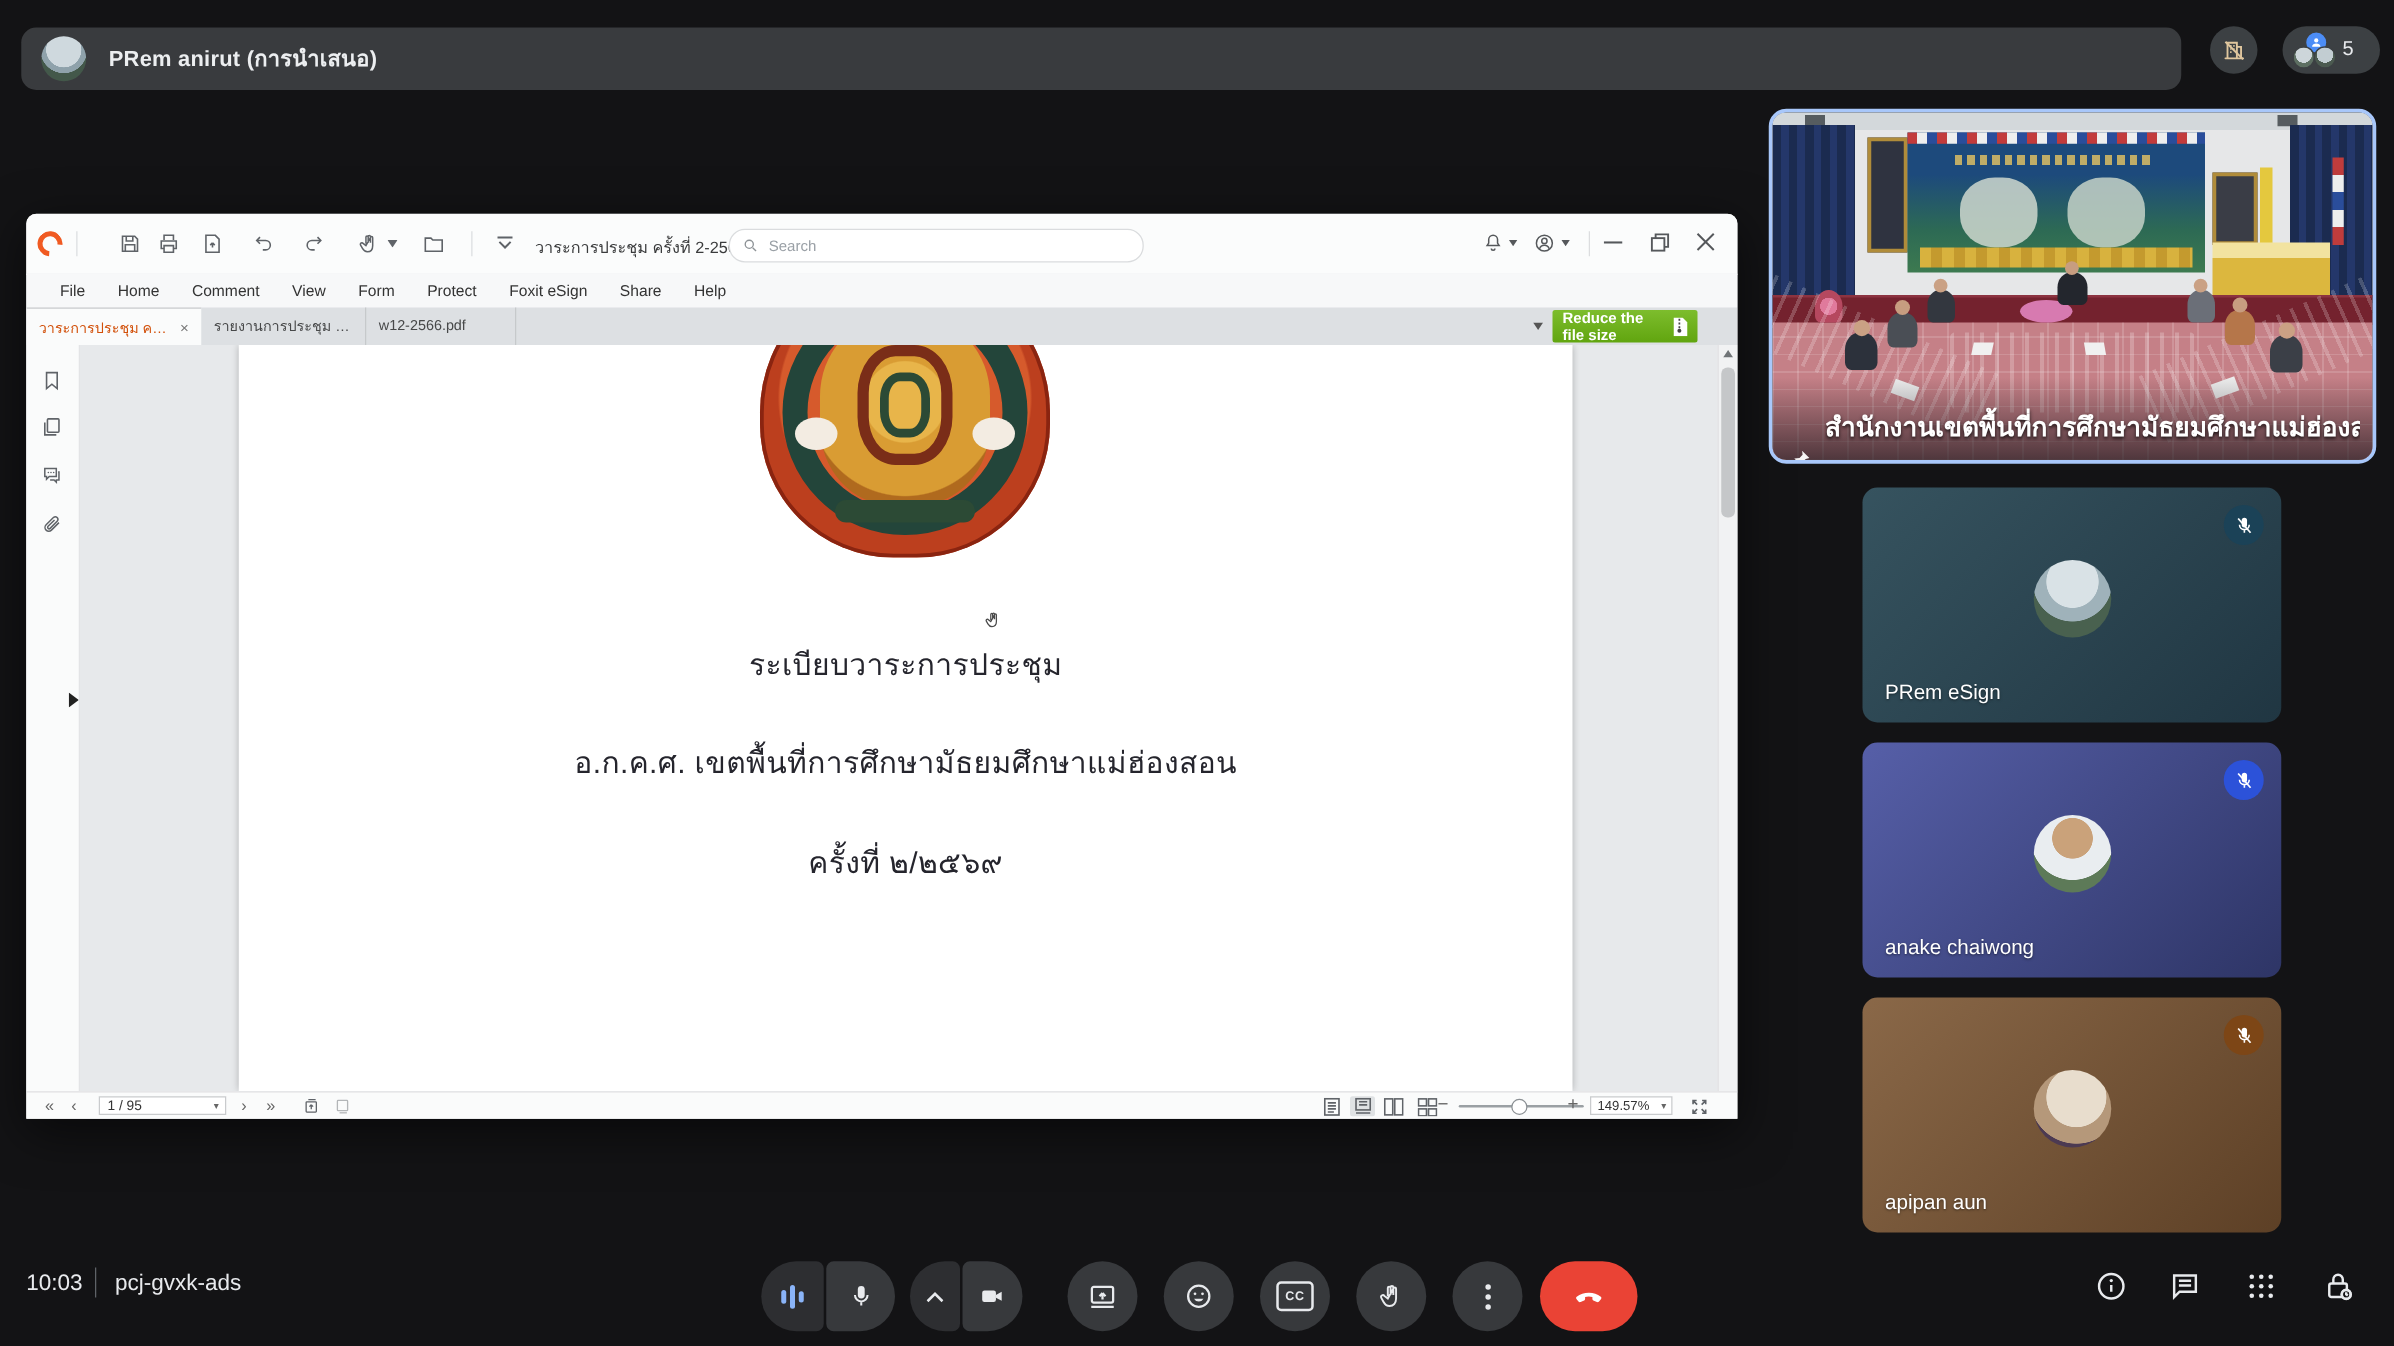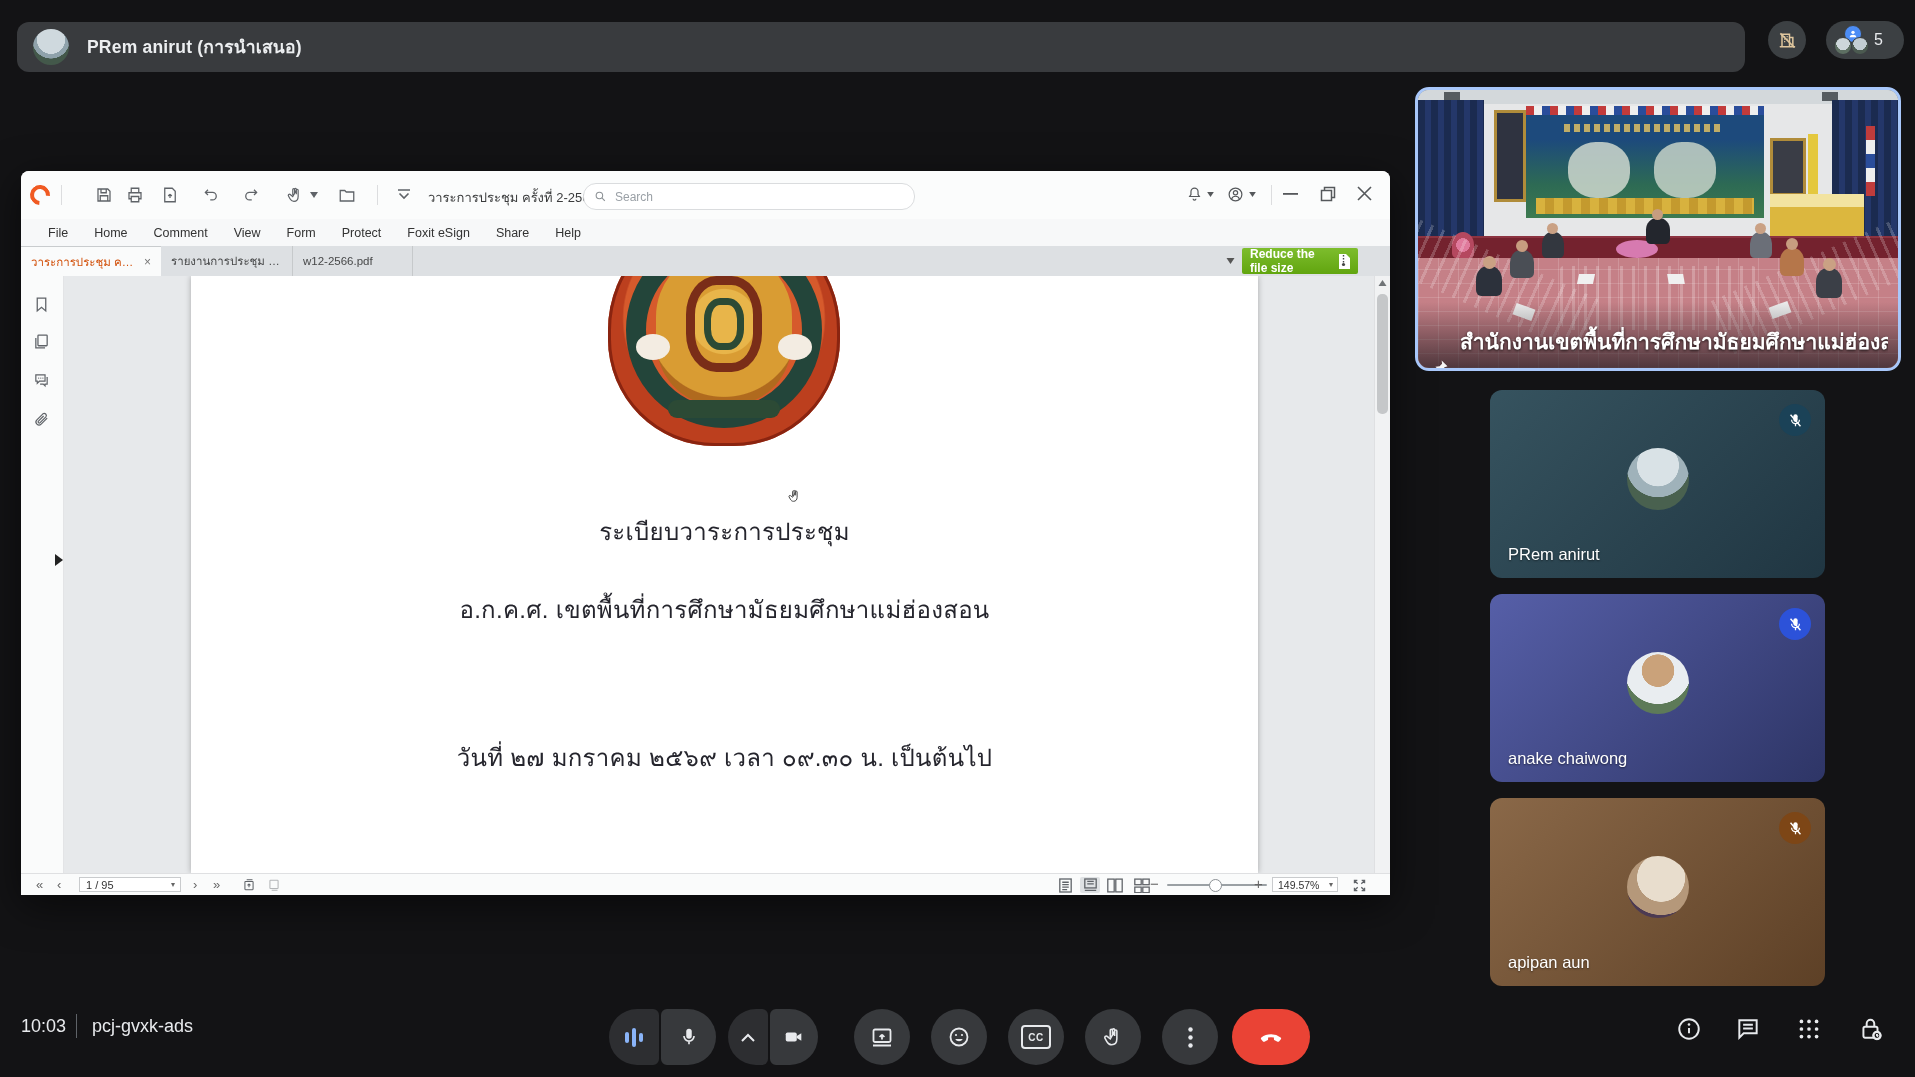--- a/index.html
+++ b/index.html
@@ -285,21 +285,21 @@
         <div class="abs" style="left:48px;top:40px;width:136px;height:150px;border-radius:42%;background:radial-gradient(circle at 50% 45%,#e8b54a 0 30%,#d99c33 31% 70%,#b06a1e 71% 100%)"></div>
         <div class="abs" style="left:78px;top:62px;width:76px;height:96px;border-radius:40%;border:9px solid #7a2d18;box-sizing:border-box"></div>
         <div class="abs" style="left:96px;top:84px;width:40px;height:52px;border-radius:40%;border:7px solid #2c4a35;box-sizing:border-box"></div>
         <div class="abs" style="left:28px;top:120px;width:34px;height:26px;border-radius:50%;background:#f3ece2"></div>
         <div class="abs" style="left:170px;top:120px;width:34px;height:26px;border-radius:50%;background:#f3ece2"></div>
         <div class="abs" style="left:60px;top:186px;width:112px;height:18px;border-radius:9px;background:#2c4a35"></div>
       </div>
 
       <div class="doc-line" style="top:236px">ระเบียบวาระการประชุม</div>
       <div class="doc-line" style="top:314px">อ.ก.ค.ศ. เขตพื้นที่การศึกษามัธยมศึกษาแม่ฮ่องสอน</div>
-      <div class="doc-line" style="top:462px">วันที่ ๒๗ มกราคม ๒๕๖๙ เวลา ๐๙.๓๐ น. เป็นต้นไป</div>
+      <div class="doc-line" style="top:394px">ครั้งที่ ๒/๒๕๖๙</div>
 
       <div class="abs" style="left:596px;top:212px;color:#4a4a4a">
         <svg width="15" height="16" viewBox="0 0 24 24" fill="#fff" stroke="#4a4a4a" stroke-width="1.6">
             <path d="M9 12V4.8a1.2 1.2 0 0 1 2.4 0V11m0-6.7a1.2 1.2 0 0 1 2.4 0V11m0-5.5a1.2 1.2 0 0 1 2.4 0V14c0 4-2.3 6.5-5.7 6.5-2.6 0-3.9-1.2-5.2-3.5l-2-3.6c-.5-.9-.2-1.8.6-2.2.7-.4 1.6-.2 2.1.5L9 14z"></path>
           </svg>
       </div>
     </div>
 
     <div class="v-scroll">
       <div class="abs" style="left:3px;top:4px;color:#707477">
@@ -436,21 +436,21 @@
 
 <div class="abs v-tile" style="left:1490px;top:390px;background:linear-gradient(135deg,#36535f,#203642)">
   <div class="tile-avatar" style="background:radial-gradient(circle at 50% 28%,#d9e2e6 0 38%,#9fb2ba 39% 58%,#49614f 59% 100%)"></div>
   <div class="mute-badge" style="background:#1b4257">
     <svg width="17" height="17" viewBox="0 0 24 24" fill="none" stroke="#fff" stroke-width="1.8">
       <path d="M12 14a3 3 0 0 0 3-3V6a3 3 0 0 0-6 0v5a3 3 0 0 0 3 3z" fill="#fff" stroke="none"></path>
       <path d="M6.5 11a5.5 5.5 0 0 0 11 0M12 16.5V20"></path>
         <path d="M5 4l14 16" stroke-width="2"></path>
     </svg>
   </div>
-  <div class="tile-name">PRem anirut</div>
+  <div class="tile-name">PRem eSign</div>
 </div>
 
 <div class="abs v-tile" style="left:1490px;top:594px;background:linear-gradient(135deg,#565fa8,#2e3566)">
   <div class="tile-avatar" style="background:radial-gradient(circle at 50% 30%,#caa27a 0 30%,#e9edf0 31% 62%,#5d7a58 63% 100%)"></div>
   <div class="mute-badge" style="background:#2c52d9">
     <svg width="17" height="17" viewBox="0 0 24 24" fill="none" stroke="#fff" stroke-width="1.8">
       <path d="M12 14a3 3 0 0 0 3-3V6a3 3 0 0 0-6 0v5a3 3 0 0 0 3 3z" fill="#fff" stroke="none"></path>
       <path d="M6.5 11a5.5 5.5 0 0 0 11 0M12 16.5V20"></path>
         <path d="M5 4l14 16" stroke-width="2"></path>
     </svg>

